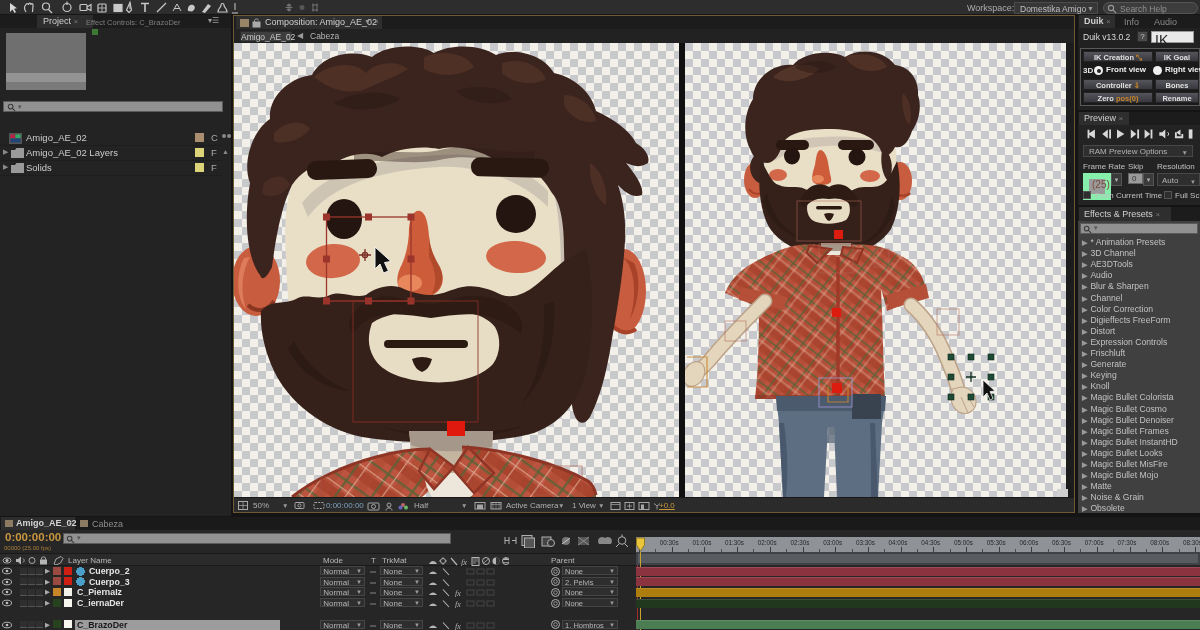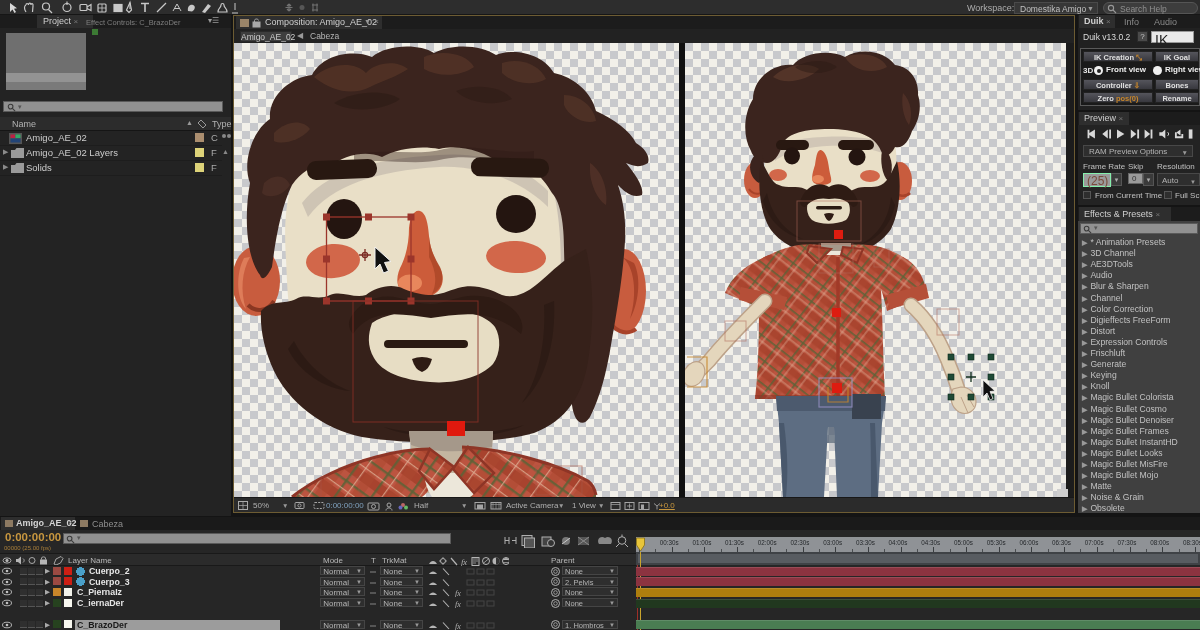--- a/index.html
+++ b/index.html
@@ -81,28 +81,20 @@
     <div class="abs" style="left:0;top:40px;width:80px;height:9px;background:#939393;"></div>
     <div class="abs" style="left:0;top:49px;width:80px;height:8px;background:#7a7a7a;"></div>
   </div>
   <div class="abs" style="left:3px;top:86px;width:220px;height:11px;background:#919191;border:1px solid #5a5a5a;">
     <svg class="abs" style="left:3px;top:1px" width="9" height="9" viewBox="0 0 10 10" fill="none" stroke="#3a3a3a" stroke-width="1.2">
         <circle cx="4" cy="4" r="2.6"></circle>
         <path d="M6,6 L9,9"></path>
       </svg>
     <span class="tx" style="left:14px;top:1px;font-size:7px;color:#555;">▾</span>
   </div>
-  <div class="abs" style="left:0;top:102px;width:231px;height:14px;background:#2c2c2c;border-bottom:1px solid #151515;">
-    <span class="tx" style="left:12px;top:2px;font-size:9px;color:#b2b2b2;">Name</span>
-    <span class="tx" style="left:186px;top:2px;font-size:7px;color:#999;">▲</span>
-    <svg class="abs" style="left:197px;top:2px" width="10" height="10" viewBox="0 0 10 10">
-        <path d="M1,4 L4,1 L9,6 L6,9 Z" fill="none" stroke="#999" stroke-width="1"></path>
-      </svg>
-    <span class="tx" style="left:212px;top:2px;font-size:9px;color:#b2b2b2;">Type</span>
-  </div>
   <div class="row" style="top:116px;">
     <svg class="abs" style="left:9px;top:2px" width="13" height="11">
         <rect width="13" height="11" fill="#555"></rect>
         <rect x="1.5" y="1.5" width="4.5" height="3.5" fill="#b24"></rect>
         <rect x="6.5" y="1.5" width="5" height="3.5" fill="#3a6"></rect>
         <rect x="1.5" y="5.5" width="10" height="4" fill="#247"></rect>
       </svg>
     <span class="tx" style="left:26px;top:1px;">Amigo_AE_02</span>
     <div class="abs" style="left:195px;top:2px;width:9px;height:9px;background:#ab8e6f;"></div>
     <span class="tx" style="left:211px;top:1px;color:#aaa;">C<svg width="12" height="9" style="margin-left:2px">
@@ -455,21 +447,21 @@
       <path d="M64,1 L70,6 L64,11 Z M70.5,1 L72.5,1 L72.5,11 L70.5,11 Z"></path>
       <path d="M80,4 L83,4 L86.5,1 L86.5,11 L83,8 L80,8 Z"></path>
         <path d="M89,4 C90.5,5 90.5,7 89,8" stroke="#d8d8d8" fill="none" stroke-width="1"></path>
       <path d="M97,4 L97,10.5 L106,10.5 L106,6 L104,6 L104,8.5 L99,8.5 L99,4 Z M98.5,4.5 L103,1 L103,7.5 Z"></path>
       <rect x="112" y="1" width="4" height="10"></rect>
     </svg>
     <div class="abs dd" style="left:5px;top:33px;width:110px;height:12px;padding:1px 0 0 5px;">RAM Preview Options<span style="position:absolute;right:4px;top:2px;font-size:6.5px;color:#999;">▼</span></div>
     <span class="tx" style="left:5px;top:50px;font-size:8px;color:#c0c0c0;">Frame Rate</span>
     <span class="tx" style="left:50px;top:50px;font-size:8px;color:#c0c0c0;">Skip</span>
     <span class="tx" style="left:79px;top:50px;font-size:8px;color:#c0c0c0;">Resolution</span>
-    <div class="abs" style="left:5px;top:61px;width:28px;height:14px;background:#9a9a9a;border:1px solid #86efac;color:#7a4a3a;font-size:12px;padding-left:3px;">(25)</div>
+    <div class="abs" style="left:5px;top:61px;width:28px;height:27px;background:#9a9a9a;border:6px solid #86efac;color:#7a4a3a;font-size:10px;padding-left:3px;">(25)</div>
     <div class="abs" style="left:33px;top:61px;width:11px;height:13px;background:#3a3a3a;border:1px solid #555;color:#aaa;font-size:6px;text-align:center;line-height:12px;">▼</div>
     <div class="abs" style="left:50px;top:61px;width:15px;height:11px;background:#9a9a9a;border:1px solid #666;color:#333;font-size:8px;padding-left:3px;">0</div>
     <div class="abs" style="left:65px;top:61px;width:11px;height:13px;background:#3a3a3a;border:1px solid #555;color:#aaa;font-size:6px;text-align:center;line-height:12px;">▼</div>
     <div class="abs dd" style="left:79px;top:61px;width:43px;height:13px;padding:2px 0 0 4px;font-size:8px;">Auto<span style="position:absolute;right:3px;top:3px;font-size:6px;color:#999;">▼</span></div>
     <div class="abs" style="left:5px;top:79px;width:8px;height:8px;background:#2e2e2e;border:1px solid #555;"></div>
     <span class="tx" style="left:17px;top:79px;font-size:8px;color:#c0c0c0;">From Current Time</span>
     <div class="abs" style="left:86px;top:79px;width:8px;height:8px;background:#2e2e2e;border:1px solid #555;"></div>
     <span class="tx" style="left:97px;top:79px;font-size:8px;color:#c0c0c0;">Full Scree</span>
   </div>
 

